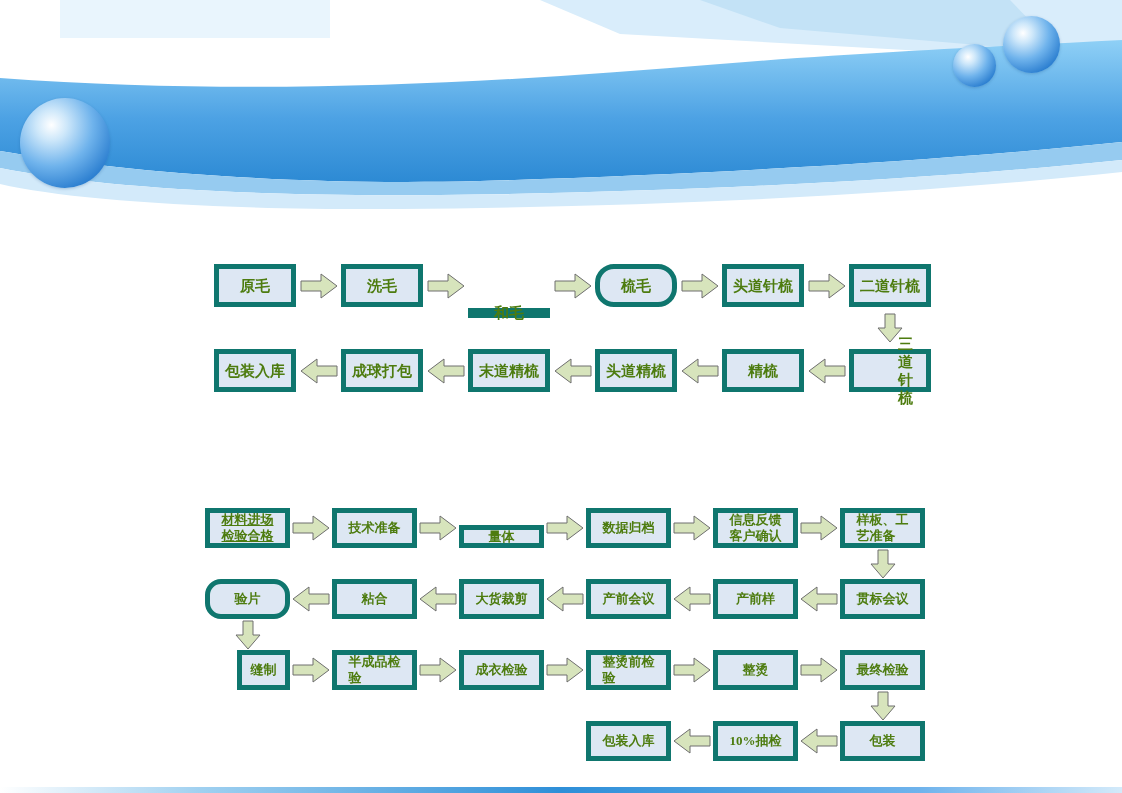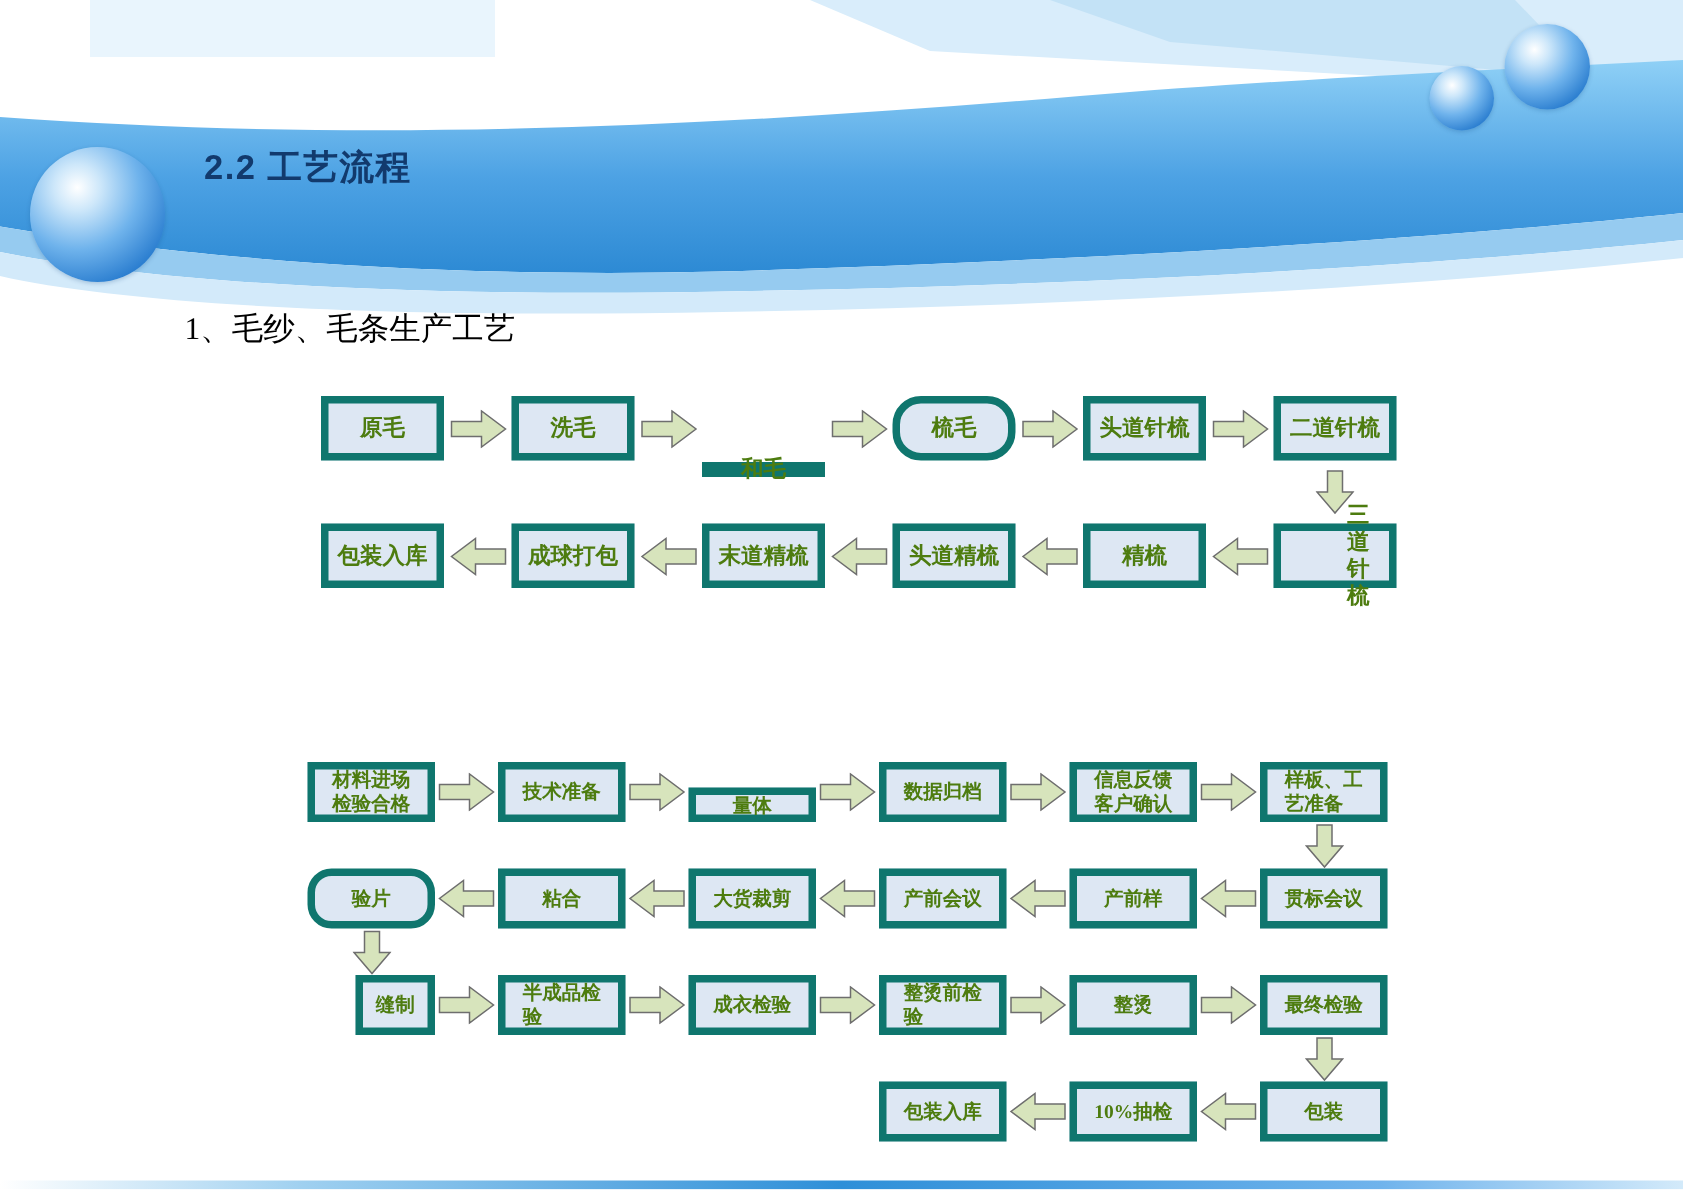--- a/index.html
+++ b/index.html
@@ -57,23 +57,21 @@
     <path d="M60,0 L330,0 L330,38 L60,38 Z" fill="#e9f5fd"></path>
     <path d="M0,78 C250,96 480,84 720,64 C880,51 1010,46 1122,40 L1122,142 C950,160 720,174 480,181 C280,186 110,170 0,151 Z" fill="url(#bandGrad)"></path>
     <path d="M0,151 C110,170 280,186 480,181 C720,174 950,160 1122,142 L1122,160 C930,180 680,192 440,195 C240,197 90,186 0,168 Z" fill="#96cbf0"></path>
     <path d="M0,168 C90,186 240,197 440,195 C680,192 930,180 1122,160 L1122,172 C900,196 640,207 400,209 C210,210 70,200 0,184 Z" fill="#d3eafa"></path>
   </svg>
 
   <div class="sphere sphere-left"></div>
   <div class="sphere sphere-sm"></div>
   <div class="sphere sphere-md"></div>
 
-  <div class="slide-title">2.2  工艺流程</div>
-
-  <div class="section-heading h1">1、毛纱、毛条生产工艺</div>
+
 
   <div class="flowchart fc1" style="grid-template-columns: var(--boxw) var(--gapw) var(--boxw) var(--gapw) var(--boxw) var(--gapw) var(--boxw) var(--gapw) var(--boxw) var(--gapw) var(--boxw); grid-template-rows: var(--boxh) var(--conh) var(--boxh);">
       <div class="flow-box" style="grid-area: 1 / 1;">原毛</div>
       <div class="arrow-cell" style="grid-area: 1 / 2;">
         <svg width="38" height="26" viewBox="0 0 38 26">
           <polygon points="1,8 21,8 21,1 37,13 21,25 21,18 1,18" fill="#d7e4bc" stroke="#6e6e6e" stroke-width="1"></polygon>
         </svg>
       </div>
       <div class="flow-box" style="grid-area: 1 / 3;">洗毛</div>
       <div class="arrow-cell" style="grid-area: 1 / 4;">
@@ -131,21 +129,21 @@
         </svg>
       </div>
       <div class="flow-box" style="grid-area: 3 / 11; padding-left: 44px;">三道针梳</div>
       <div class="arrow-cell" style="grid-area: 2 / 11;">
         <svg width="26" height="30" viewBox="0 0 26 30">
           <polygon points="8,1 18,1 18,15 25,15 13,29 1,15 8,15" fill="#d7e4bc" stroke="#6e6e6e" stroke-width="1"></polygon>
         </svg>
       </div>
     </div>
   <div class="flowchart fc2" style="grid-template-columns: var(--boxw) var(--gapw) var(--boxw) var(--gapw) var(--boxw) var(--gapw) var(--boxw) var(--gapw) var(--boxw) var(--gapw) var(--boxw); grid-template-rows: var(--boxh) var(--conh) var(--boxh) var(--conh) var(--boxh) var(--conh) var(--boxh);">
-      <div class="flow-box" style="grid-area: 1 / 1;">材料进场
+      <div class="flow-box" style="grid-area: 1 / 1; text-decoration: underline;">材料进场
 检验合格</div>
       <div class="arrow-cell" style="grid-area: 1 / 2;">
         <svg width="38" height="26" viewBox="0 0 38 26">
           <polygon points="1,8 21,8 21,1 37,13 21,25 21,18 1,18" fill="#d7e4bc" stroke="#6e6e6e" stroke-width="1"></polygon>
         </svg>
       </div>
       <div class="flow-box" style="grid-area: 1 / 3;">技术准备</div>
       <div class="arrow-cell" style="grid-area: 1 / 4;">
         <svg width="38" height="26" viewBox="0 0 38 26">
           <polygon points="1,8 21,8 21,1 37,13 21,25 21,18 1,18" fill="#d7e4bc" stroke="#6e6e6e" stroke-width="1"></polygon>

